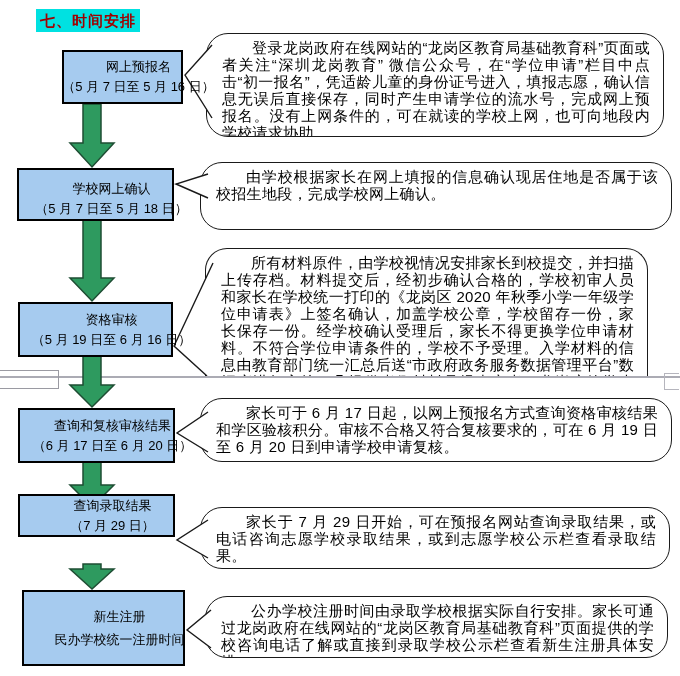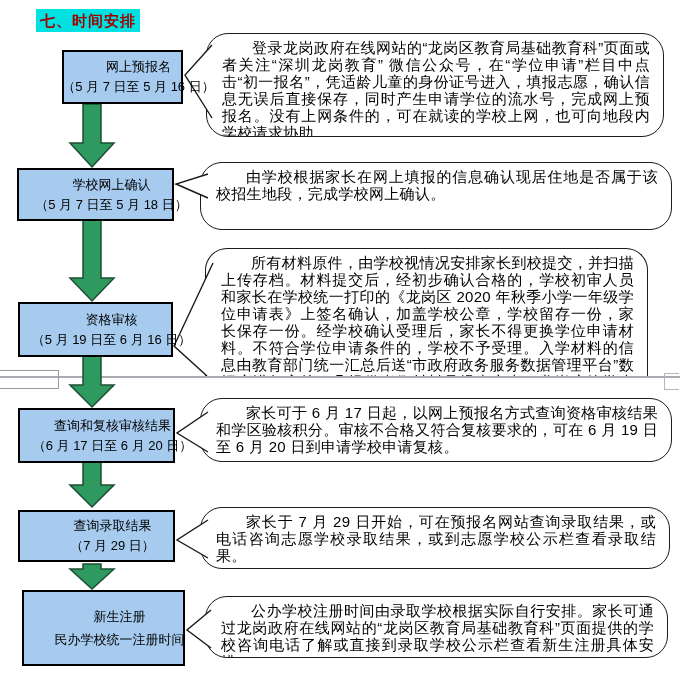--- a/index.html
+++ b/index.html
@@ -65,21 +65,21 @@
     <div class="bline">（5 月 7 日至 5 月 16 日）</div>
 
   </div>
   <div class="bubble" style="left:206px;top:33px;width:458px;height:104px;">
     <p>登录龙岗政府在线网站的“龙岗区教育局基础教育科”页面或者关注“深圳龙岗教育” 微信公众号，在“学位申请”栏目中点击“初一报名”，凭适龄儿童的身份证号进入，填报志愿，确认信息无误后直接保存，同时产生申请学位的流水号，完成网上预报名。没有上网条件的，可在就读的学校上网，也可向地段内学校请求协助。</p>
   </div>
   <svg class="tail" style="left:183px;top:42px;" width="32" height="80">
     <path d="M29,3 L2,33 L29,76"></path>
   </svg>
 
-  <div class="stage-box" style="left:17px;top:168px;width:157px;height:53px;">
+  <div class="stage-box" style="left:17px;top:168px;width:157px;height:53px;justify-content:flex-end;">
     <div class="bline">学校网上确认</div>
     <div class="bline">（5 月 7 日至 5 月 18 日）</div>
 
   </div>
   <div class="bubble" style="left:200px;top:162px;width:472px;height:68px;">
     <p>由学校根据家长在网上填报的信息确认现居住地是否属于该校招生地段，完成学校网上确认。</p>
   </div>
   <svg class="tail" style="left:174px;top:168px;" width="36" height="32">
     <path d="M34,6 L2,16 L34,30"></path>
   </svg>
@@ -101,21 +101,21 @@
     <div class="bline">（6 月 17 日至 6 月 20 日）</div>
 
   </div>
   <div class="bubble" style="left:200px;top:398px;width:472px;height:64px;">
     <p>家长可于 6 月 17 日起，以网上预报名方式查询资格审核结果和学区验核积分。审核不合格又符合复核要求的，可在 6 月 19 日至 6 月 20 日到申请学校申请复核。</p>
   </div>
   <svg class="tail" style="left:175px;top:408px;" width="35" height="50">
     <path d="M33,4 L2,25 L33,44"></path>
   </svg>
 
-  <div class="stage-box" style="left:18px;top:510px;width:157px;height:52px;">
+  <div class="stage-box" style="left:18px;top:494px;width:157px;height:43px;">
     <div class="bline">查询录取结果</div>
     <div class="bline">（7 月 29 日）</div>
 
   </div>
   <div class="bubble" style="left:200px;top:507px;width:470px;height:62px;">
     <p>家长于 7 月 29 日开始，可在预报名网站查询录取结果，或电话咨询志愿学校录取结果，或到志愿学校公示栏查看录取结果。</p>
   </div>
   <svg class="tail" style="left:175px;top:515px;" width="35" height="50">
     <path d="M33,5 L2,25 L33,43"></path>
   </svg>

